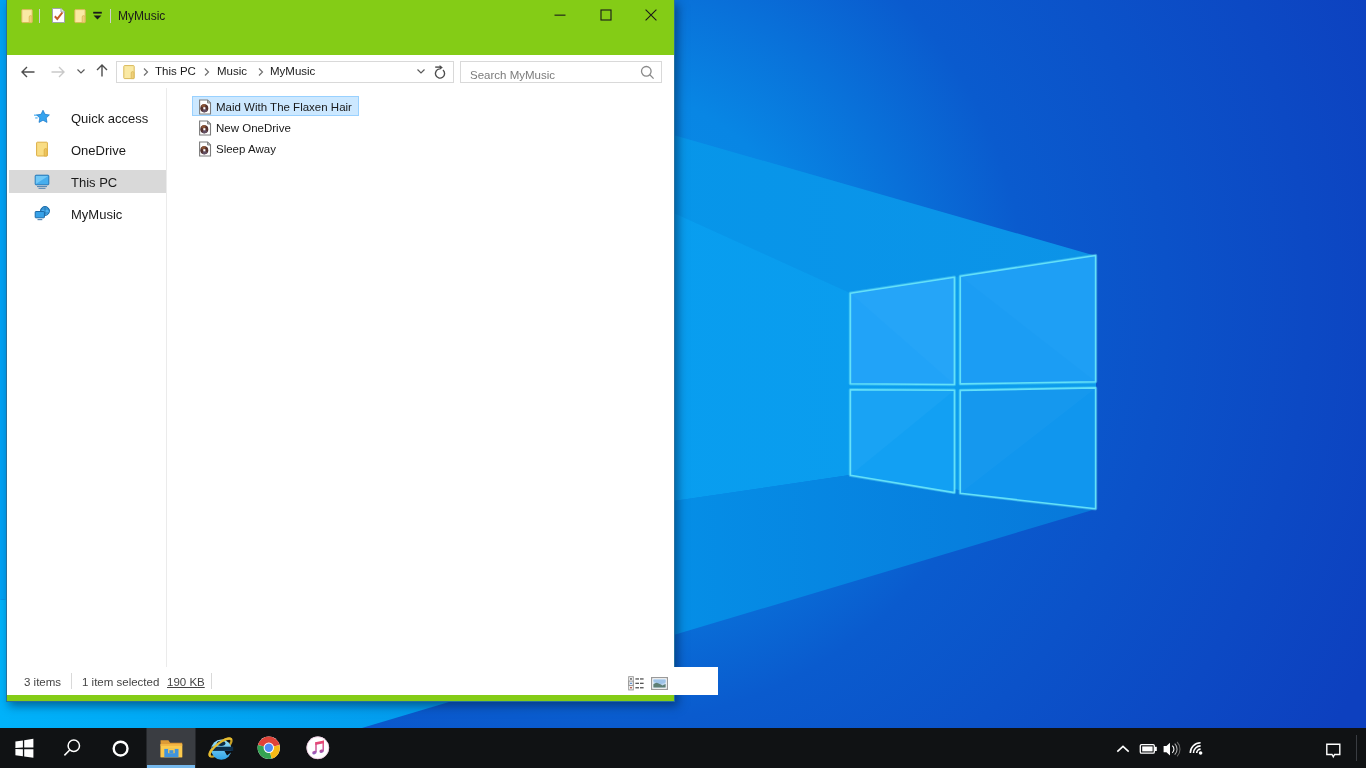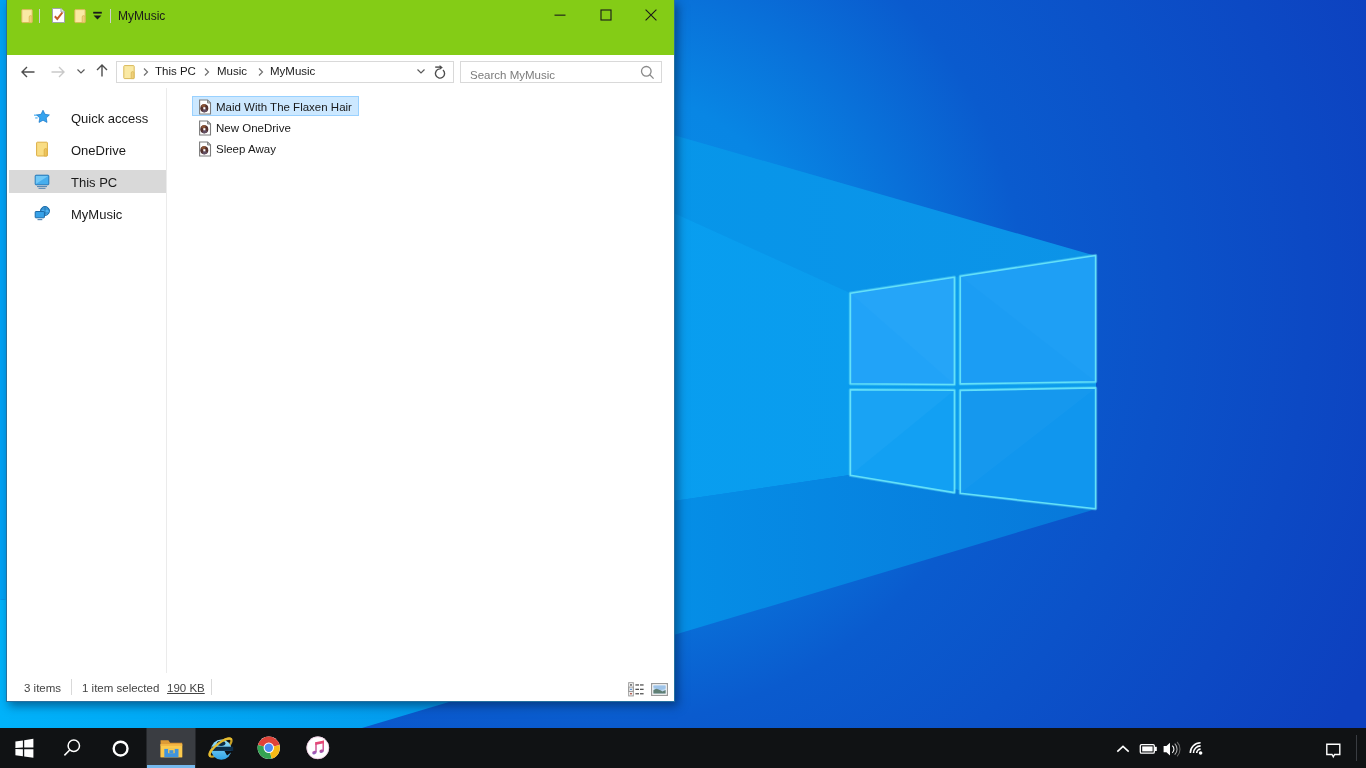--- a/index.html
+++ b/index.html
@@ -17,21 +17,21 @@
 .addr{position:absolute;left:0;top:55px;width:100%;height:33px;background:#fff;}
 .box{position:absolute;border:1px solid #d9d9d9;background:#fff;box-sizing:border-box;}
 .sidebar{position:absolute;left:0;top:88px;width:159px;bottom:28px;background:#fff;border-right:1px solid #ebebeb;}
 .srow{position:absolute;left:0;width:100%;height:24px;}
 .srow .lbl{position:absolute;left:64px;top:5px;font-size:13px;color:#1a1a1a;white-space:nowrap;}
 .srow .ic{position:absolute;left:27px;top:3px;width:16px;height:16px;}
 .list{position:absolute;left:160px;top:88px;right:0;bottom:28px;background:#fff;}
 .frow{position:absolute;height:18px;margin-left:9px;}
 .frow .ic{position:absolute;left:4px;top:2px;width:16px;height:16px;}
 .frow .lbl{position:absolute;left:23px;top:3.5px;font-size:11.5px;color:#1a1a1a;white-space:nowrap;}
-.status{position:absolute;left:0;bottom:0;width:100%;height:28px;background:#fff;}
+.status{position:absolute;left:0;bottom:6px;width:100%;height:28px;background:#fff;padding-left:44px;}
 .status .st{position:absolute;top:9px;font-size:11.5px;color:#444;white-space:nowrap;}
 #taskbar{position:absolute;left:0;top:728px;width:1366px;height:40px;background:#101214;}
 svg{display:block;}
 </style></head>
 <body>
 <svg id="wall" width="1366" height="768" viewBox="0 0 1366 768">
  <defs>
   <radialGradient id="gbase" cx="600" cy="300" r="850" gradientUnits="userSpaceOnUse">
     <stop offset="0" stop-color="#0b8de8"></stop>
         <stop offset="0.25" stop-color="#0886e4"></stop>

